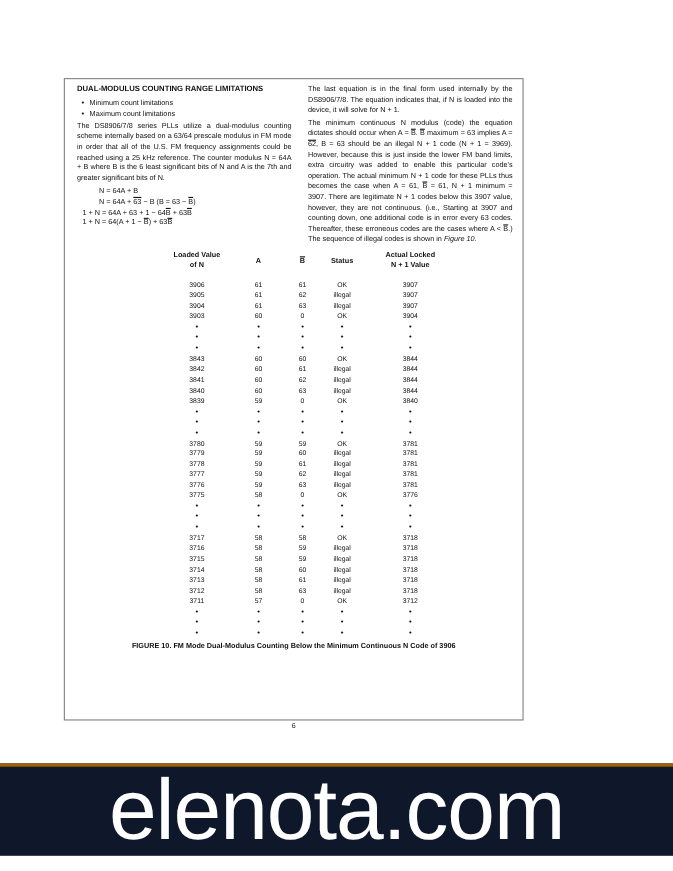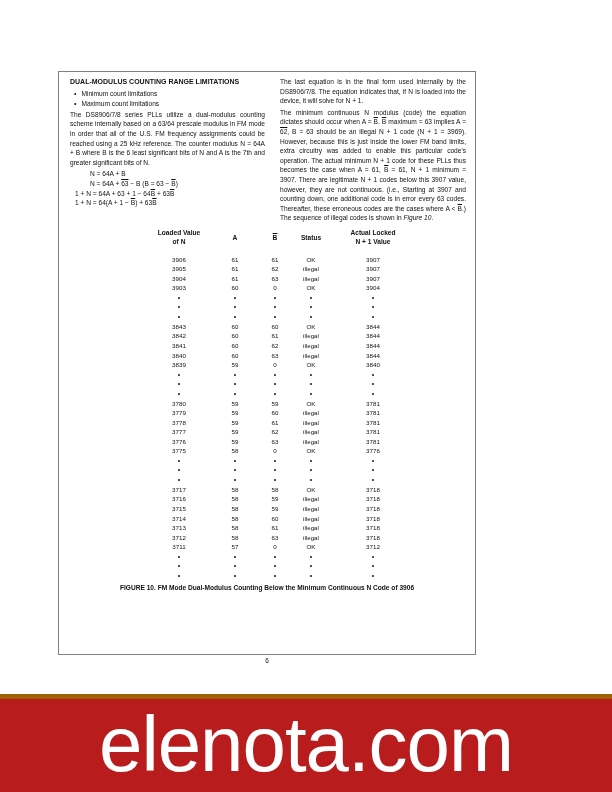--- a/index.html
+++ b/index.html
@@ -39,22 +39,22 @@
   .c5 { width: 78px; }
   .dot { font-size: 7px; line-height: 9.6px; }
 
   .caption {
     position: absolute; left: 0; top: 584px; width: 534px; text-align: center;
     font-weight: bold; font-size: 6.6px;
   }
   .page-num { position: absolute; left: 0; top: 657px; width: 534px; text-align: center; font-size: 6.4px; }
 
   .banner {
-    position: absolute; left: 0; top: 694px; width: 612px; height: 98px;
-    background: #b91c1c; border-top: 5px solid #a16207; box-sizing: border-box;
+    position: absolute; left: 0; top: 694px; width: 612px; height: 84px;
+    background: #0f172a; border-top: 3px solid #a16207; box-sizing: border-box;
     display: flex; align-items: center; justify-content: center;
   }
   .banner-text {
     color: #ffffff; font-family: "Liberation Sans", sans-serif; font-size: 78px;
     letter-spacing: -1px; line-height: 1; margin-top: -4px;
   }
 </style>
 </head>
 <body>
 

